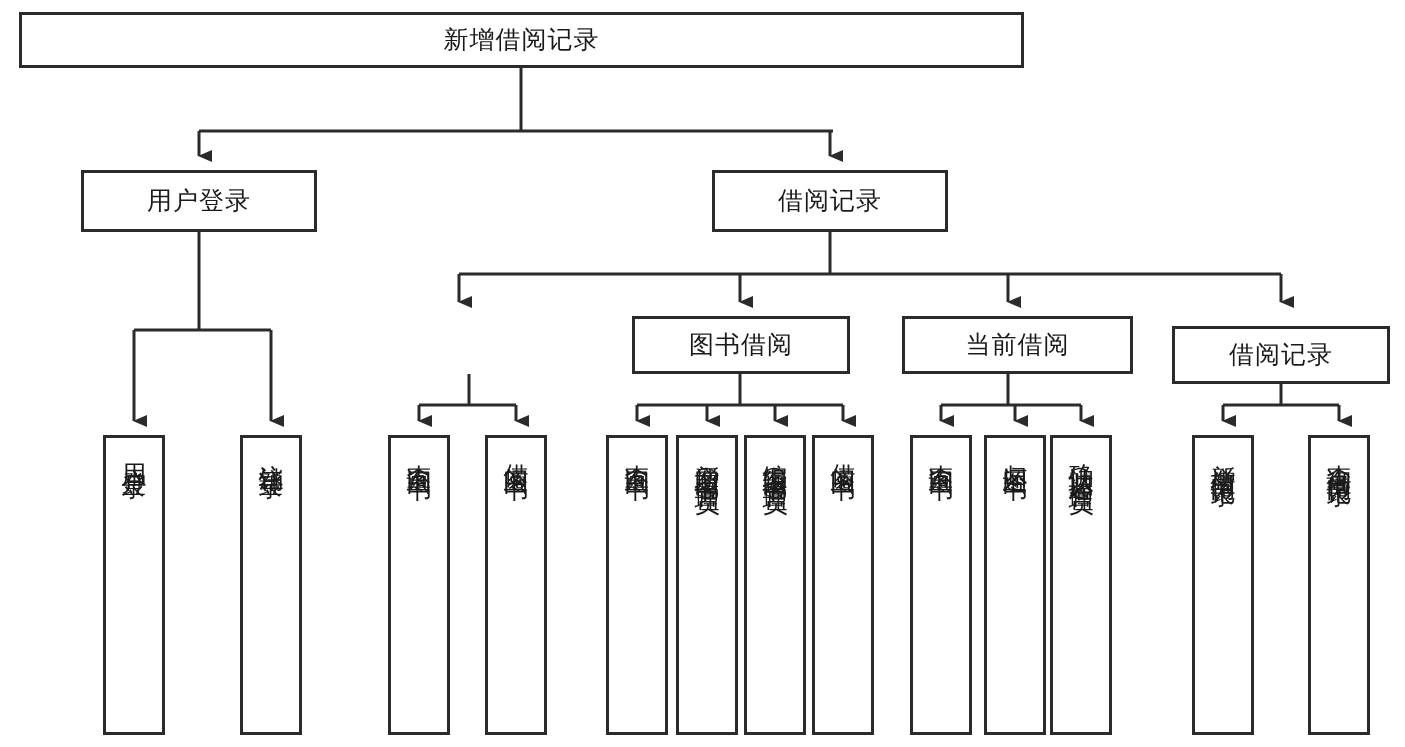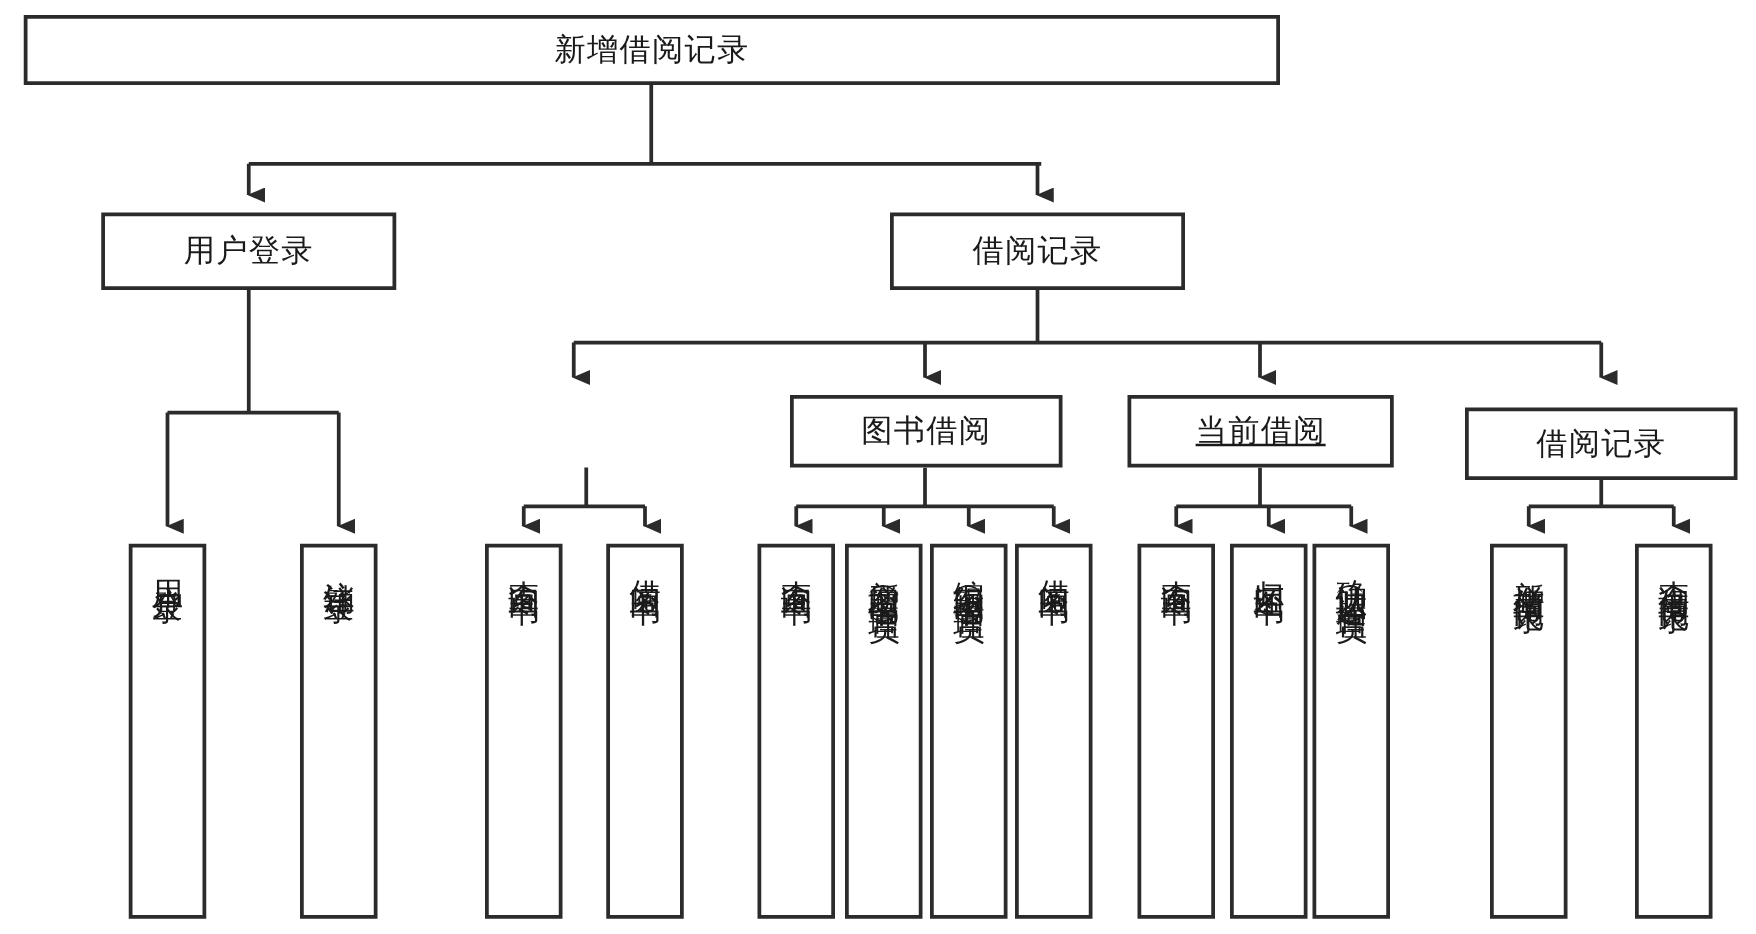--- a/index.html
+++ b/index.html
@@ -130,21 +130,21 @@
   <div class="node h" style="left: 81px; top: 170px; width: 236px; height: 62px;">
     <span class="label">用户登录</span>
   </div>
   <div class="node h" style="left: 712px; top: 170px; width: 236px; height: 62px;">
     <span class="label">借阅记录</span>
   </div>
 
   <div class="node h" style="left: 632px; top: 316px; width: 218px; height: 58px;">
     <span class="label">图书借阅</span>
   </div>
-  <div class="node h" style="left: 902px; top: 316px; width: 213px; height: 58px; text-decoration: underline;">
+  <div class="node h" style="left: 902px; top: 316px; width: 231px; height: 58px;">
     <span class="label">当前借阅</span>
   </div>
   <div class="node h" style="left: 1172px; top: 316px; width: 218px; height: 58px; margin-top: 10px;">
     <span class="label">借阅记录</span>
   </div>
 
   <div class="node v" style="left: 103px; top: 435px; width: 62px; height: 300px;">
     <span class="label">用户登录</span>
   </div>
   <div class="node v" style="left: 240px; top: 435px; width: 62px; height: 300px;">

